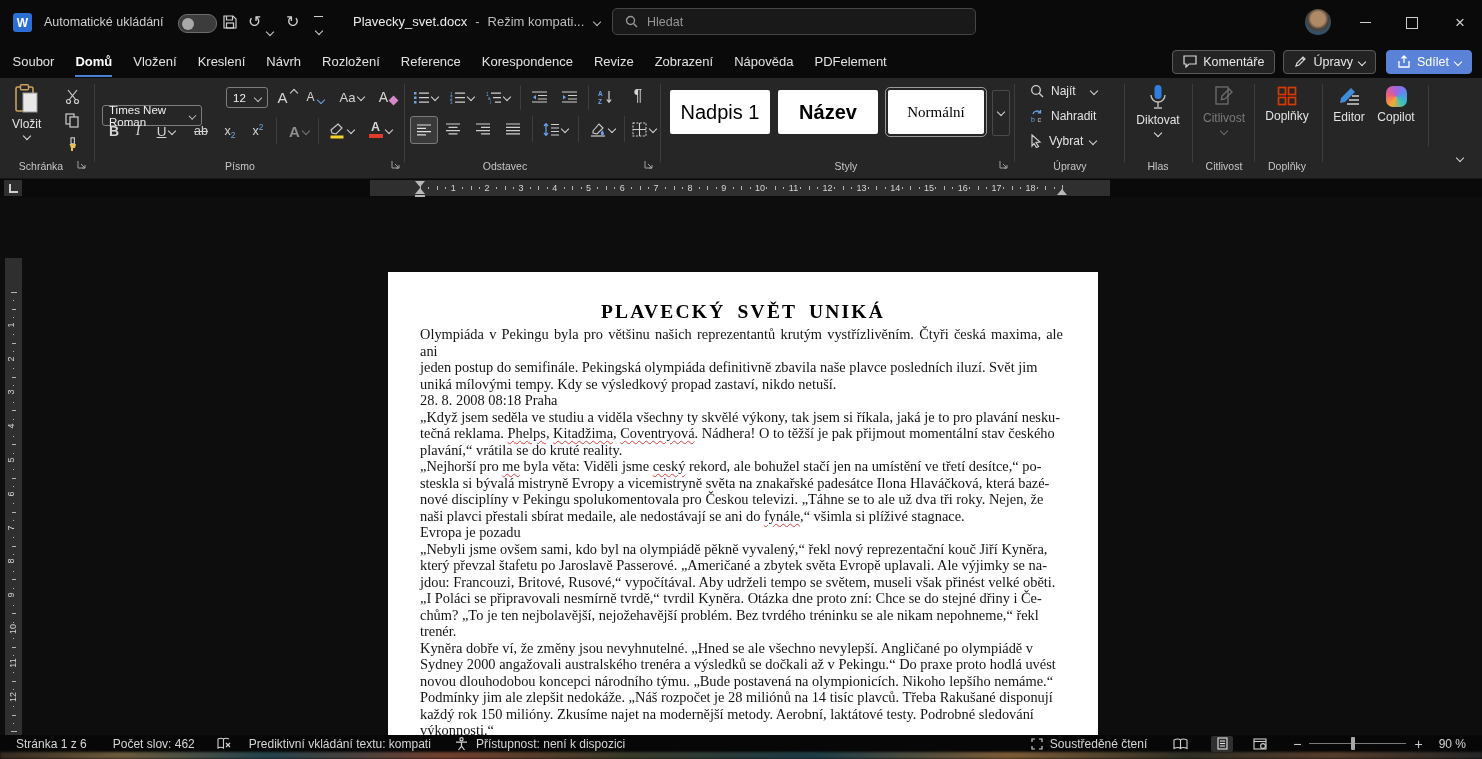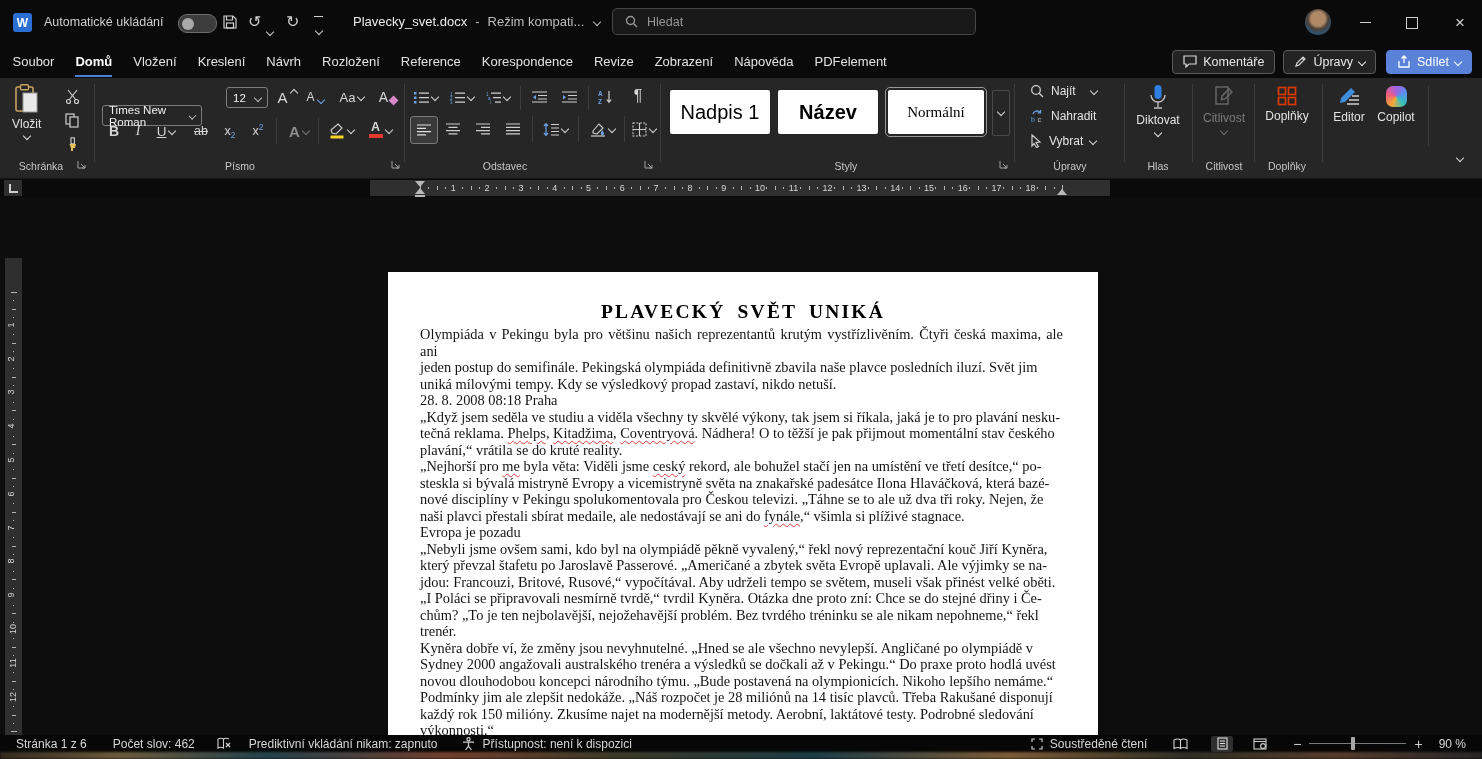--- a/index.html
+++ b/index.html
@@ -651,21 +651,21 @@
 
   <div id="statusbar" class="abs">
     <span class="sitem" style="margin-left:16px;">Stránka 1 z 6</span>
     <span class="sitem" style="margin-left:26px;">Počet slov: 462</span>
     <span style="margin-left:22px;display:flex;">
       <svg width="16" height="13" viewBox="0 0 16 13" fill="none" stroke="#cfcfcf" stroke-width="1.1">
           <path d="M1 2c2-1 4-1 5.5 0V11C5 10 3 10 1 11zM12 2c-2-1-4-1-5.5 0"></path>
           <path d="M9 6l4 4M13 6l-4 4" stroke-width="1.3"></path>
         </svg>
     </span>
-    <span class="sitem" style="margin-left:16px;">Prediktivní vkládání nikam: zapnuto</span>
+    <span class="sitem" style="margin-left:16px;">Prediktivní vkládání textu: kompati</span>
     <span style="margin-left:24px;display:flex;">
       <svg width="13" height="14" viewBox="0 0 13 14" fill="none" stroke="#cfcfcf" stroke-width="1.2">
           <circle cx="6.5" cy="2.2" r="1.6"></circle>
           <path d="M1 5.2h11M6.5 5.2v4M6.5 9.2L3.5 13M6.5 9.2l3 3.8"></path>
         </svg>
     </span>
     <span class="sitem" style="margin-left:8px;">Přístupnost: není k dispozici</span>
     <div style="flex:1;"></div>
     <span style="display:flex;margin-right:7px;">
       <svg width="12" height="12" viewBox="0 0 12 12" fill="none" stroke="#cfcfcf" stroke-width="1.2">

